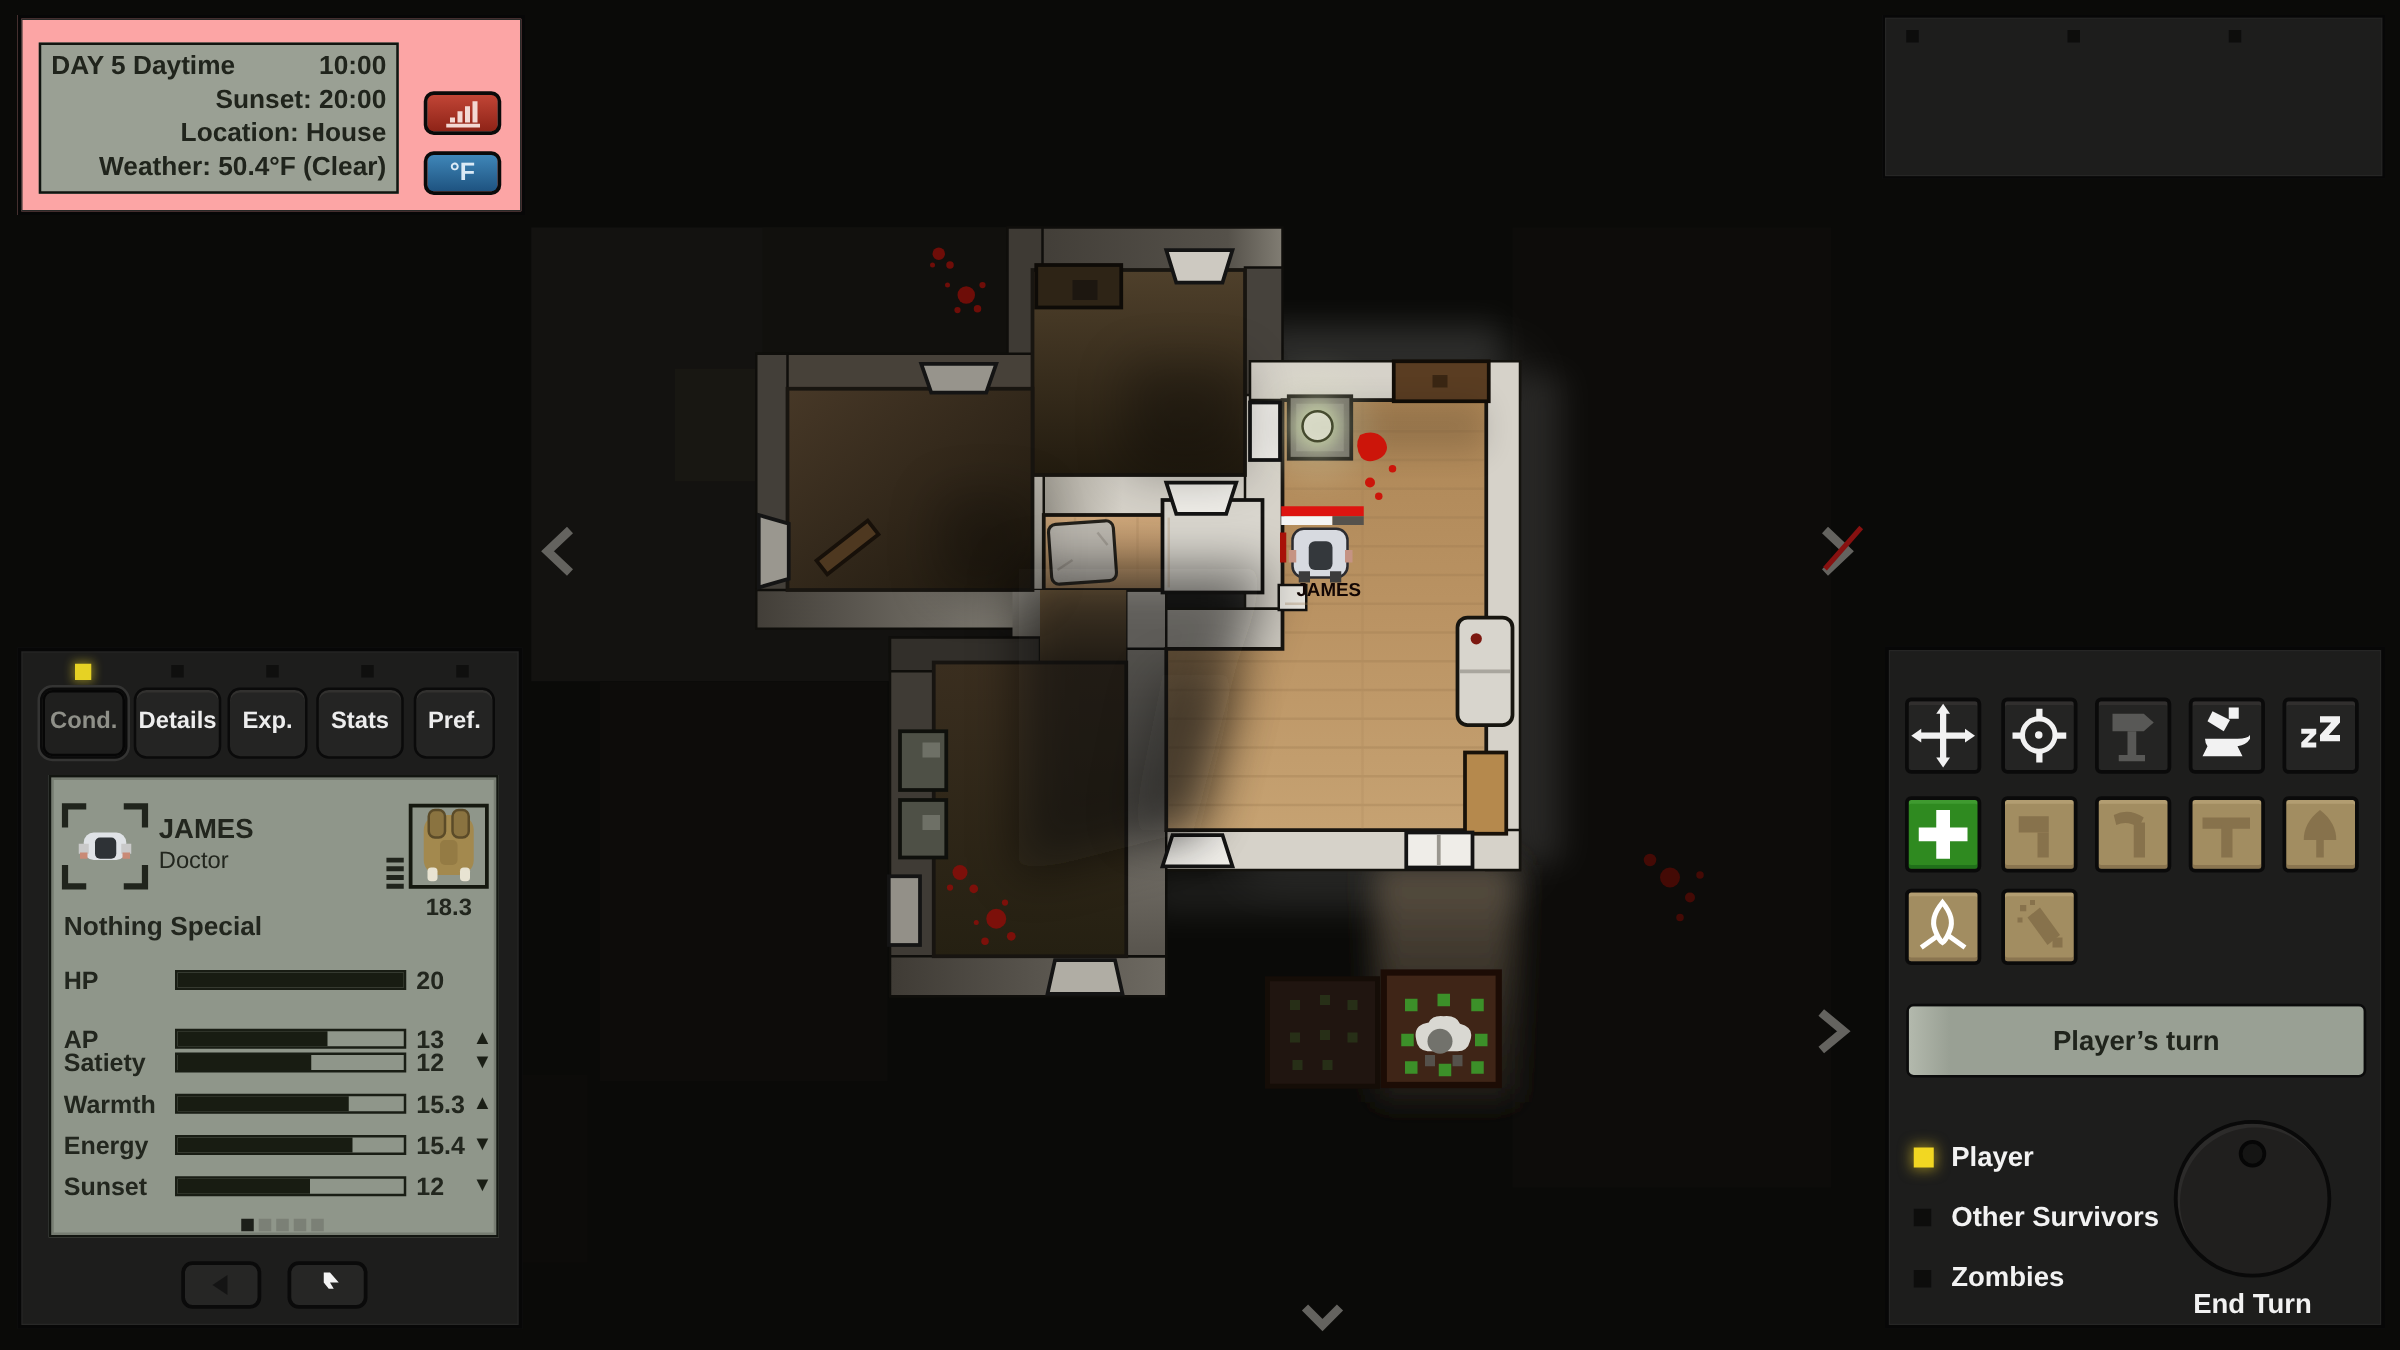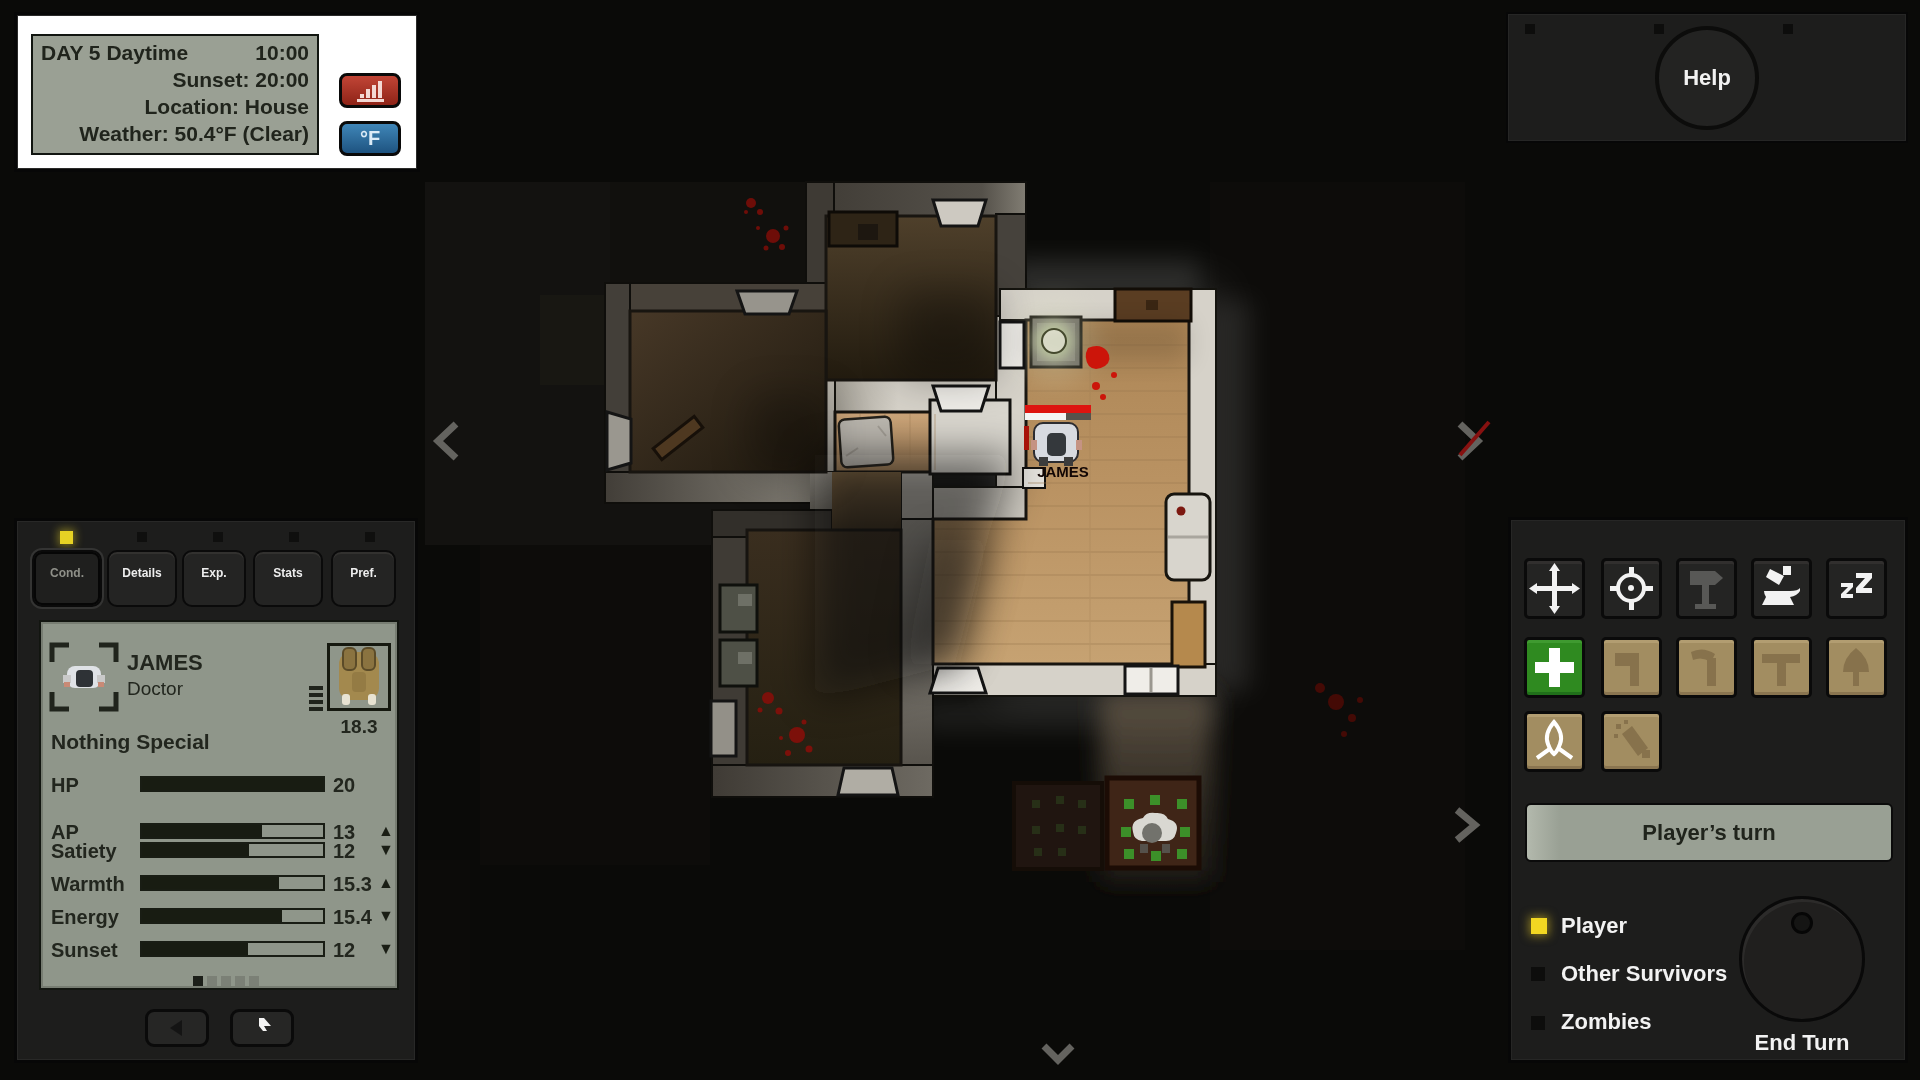--- a/index.html
+++ b/index.html
@@ -2,21 +2,21 @@
 <html><head>
 <meta charset="utf-8">
 <style>
   * { margin:0; padding:0; box-sizing:border-box; }
   html,body { width:1920px; height:1080px; background:#000; overflow:hidden; }
   body { font-family:"Liberation Sans", sans-serif; position:relative; }
   #stage { position:absolute; left:0; top:0; width:1920px; height:1080px; background:#0a0a08; }
   .abs { position:absolute; }
 
   
-  #tlpanel { left:14px; top:12px; width:406px; height:160px; background:#ffffff;
+  #tlpanel { left:14px; top:12px; width:406px; height:160px; background:#fca5a5;
              border:3px solid #070707; box-shadow:inset 0 0 0 1px #2a2a29; }
   #tldisp { position:absolute; left:14px; top:19px; width:288px; height:121px;
             background:#9aa094; border:2px solid #111510;
             color:#20241c; font-weight:bold; font-size:21px; line-height:27px; padding:3px 8px 0 8px; }
   #tldisp .r { text-align:right; }
   .minibtn { position:absolute; left:322px; width:62px; height:35px; border-radius:8px;
              border:3px solid #0a0a0a; }
   #btnchart { top:58px; background:linear-gradient(#c14536,#8e2317); }
   #btntemp  { top:106px; background:linear-gradient(#3f86b8,#1e5380); color:#dbeaf6;
               font-weight:bold; font-size:20px; text-align:center; line-height:29px; }
@@ -28,21 +28,21 @@
              background:#232322; border:4px solid #0c0c0b;
              color:#f2f2f2; font-weight:bold; font-size:22px; text-align:center; line-height:96px; }
   .sqdot { position:absolute; width:10px; height:10px; background:#0d0d0c; }
 
   
   #blpanel { left:14px; top:518px; width:404px; height:545px; background:#1d1d1c;
              border:3px solid #070707; box-shadow:inset 0 0 0 1px #282827; }
   .tdot { position:absolute; top:11px; width:10px; height:10px; background:#0f0f0e; }
   #tdot0 { width:13px; height:13px; top:10px; background:#e6d224; box-shadow:0 0 8px 2px rgba(230,210,40,.45); }
   .tab { position:absolute; top:29px; height:57px; background:#242423; border:2px solid #0a0a0a;
-         border-radius:10px; color:#ededed; font-weight:bold; font-size:12px; text-align:center;
+         border-radius:10px; color:#ededed; font-weight:bold; font-size:19px; text-align:center;
          box-shadow:inset 0 2px 0 #32312f; }
   .tab span { display:block; margin-top:14px; }
   #tabcond { background:#1f1f1e; color:#8f9089; box-shadow:inset 0 0 0 2px #060606, 0 0 0 2px #343433; }
   #card { position:absolute; left:22px; top:99px; width:360px; height:370px; background:#8f968a;
           border:2px solid #121510; box-shadow:inset 0 0 0 2px #777d72; color:#22261e; }
   #jname { position:absolute; left:86px; top:28px; font-size:22px; font-weight:bold; }
   #jrole { position:absolute; left:86px; top:56px; font-size:19px; }
   #nspec { position:absolute; left:10px; top:108px; font-size:21px; font-weight:bold; }
   .srow { position:absolute; left:10px; width:340px; height:22px; }
   .slab { position:absolute; left:0; top:0; font-size:20px; font-weight:bold; }
@@ -364,21 +364,20 @@
         </g>
       </svg>
     </div>
     <div class="minibtn" id="btntemp">°F</div>
   </div>
 
   <div class="abs" id="trpanel">
     <div class="sqdot" style="left:17px; top:10px;"></div>
     <div class="sqdot" style="left:146px; top:10px;"></div>
     <div class="sqdot" style="left:275px; top:10px;"></div>
-    <div class="circbtn" style="left:147px;">Help</div>
   </div>
 
   <div class="abs" id="blpanel">
     <div class="tdot" id="tdot0" style="left:43px;"></div>
     <div class="tdot" style="left:120px;"></div>
     <div class="tdot" style="left:196px;"></div>
     <div class="tdot" style="left:272px;"></div>
     <div class="tdot" style="left:348px;"></div>
     <div class="tab" id="tabcond" style="left:15px; width:70px;">
         <span>Cond.</span>

